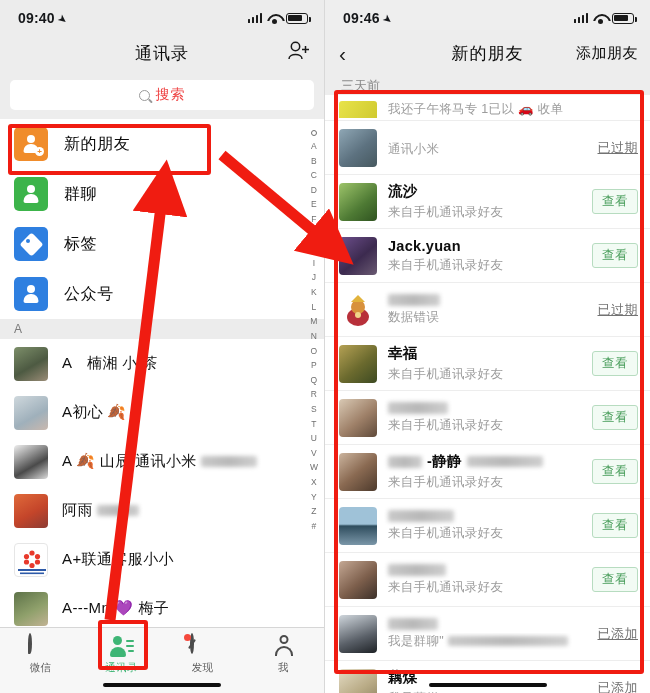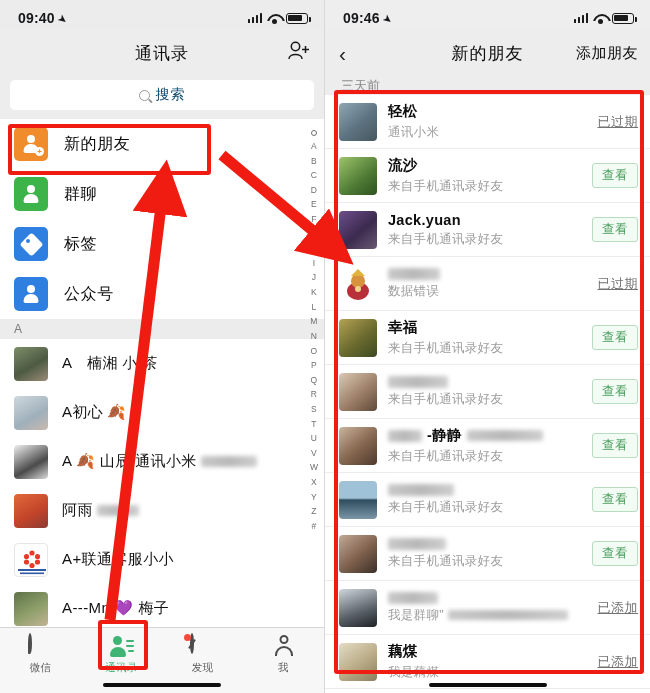--- a/index.html
+++ b/index.html
@@ -54,21 +54,21 @@
               font-size: 21px; color: #1a1a1a; line-height: 1; font-weight: 300; }
   .nav-action { position: absolute; right: 12px; top: 50%; transform: translateY(-50%);
                 font-size: 15px; color: #0d0d0d; letter-spacing: .5px; }
 
   
   .searchwrap { background: #ededed; padding: 4px 10px 9px; }
   .searchbox {
     background: #fff; border-radius: 5px; height: 30px;
     display: flex; align-items: center; justify-content: center; gap: 6px;
   }
-  .search-ph { font-size: 14px; color: #0c4a6e; letter-spacing: 1px; }
+  .search-ph { font-size: 14px; color: #ef4444; letter-spacing: 1px; }
   .mag { width: 11px; height: 11px; border: 1.6px solid #9a9a9a; border-radius: 50%; position: relative; }
   .mag::after { content:""; position:absolute; right:-4px; bottom:-2.5px; width:5px; height:1.6px;
                 background:#9a9a9a; transform: rotate(45deg); border-radius:1px; }
 
   
   .entries { background: #fff; }
   .entry { display: flex; align-items: center; height: 50px; padding-left: 14px; background:#fff; }
   .e-ico { width: 34px; height: 34px; border-radius: 5px; display:flex; align-items:center; justify-content:center; flex: none; }
   .e-label { margin-left: 16px; font-size: 16px; color: #0b0b0b; letter-spacing: .6px; }
   .person-glyph { position: relative; width: 20px; height: 20px; }
@@ -380,25 +380,30 @@
     <div class="navbar">
       <span class="nav-back">‹</span>
       <div class="nav-title">新的朋友</div>
       <span class="nav-action">添加朋友</span>
     </div>
 
     <div class="time-head">三天前</div>
 
     <div class="req-list">
 
+      <div class="req clipped">
+        <span class="r-av" style="background:linear-gradient(120deg,#e8e34a,#d0ca30)"></span>
+        <span class="r-mid">
+          <span class="r-sub">我还子午将马专 1已以 🚗 收单</span>
+        </span>
+      </div>
 
       <div class="req">
         <span class="r-av" style="background:linear-gradient(140deg,#8fa7b5,#5d7280 55%,#46585f)"></span>
         <span class="r-mid">
-          <span class="r-name">轻松</span>
           <span class="r-sub">通讯小米</span>
         </span>
         <span class="r-status">已过期</span>
       </div>
 
       <div class="req">
         <span class="r-av" style="background:linear-gradient(140deg,#9dc46a,#4e7a34 60%,#2f5320)"></span>
         <span class="r-mid">
           <span class="r-name">流沙</span>
           <span class="r-sub">来自手机通讯录好友</span>

